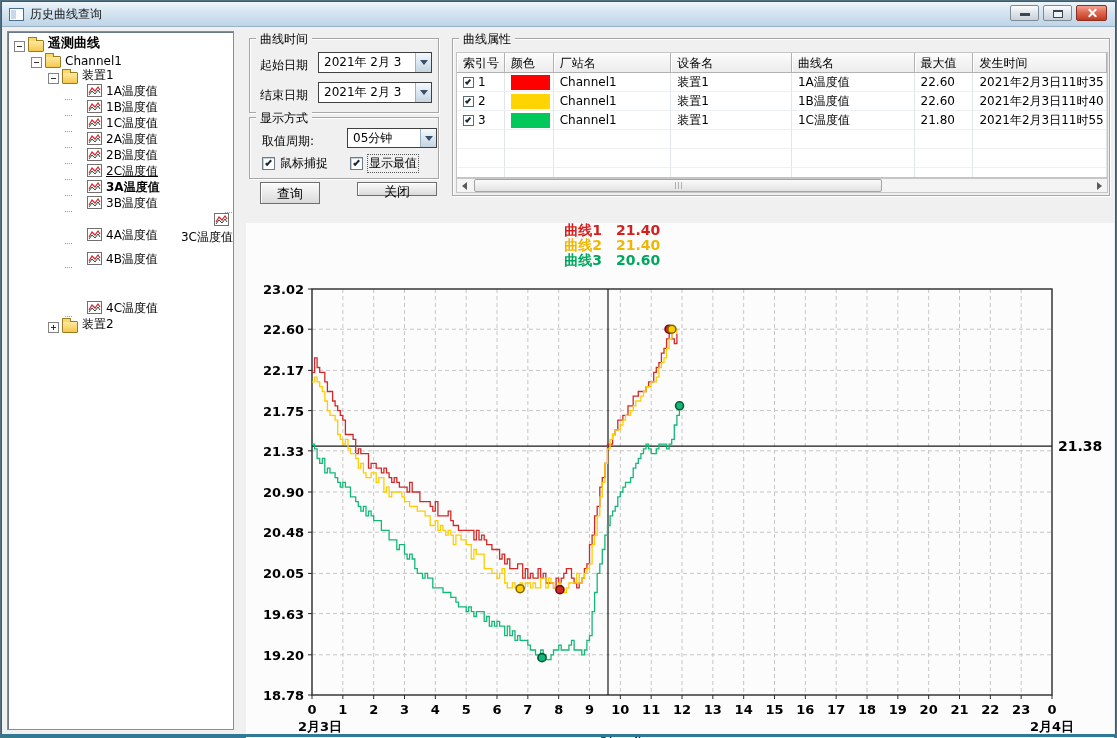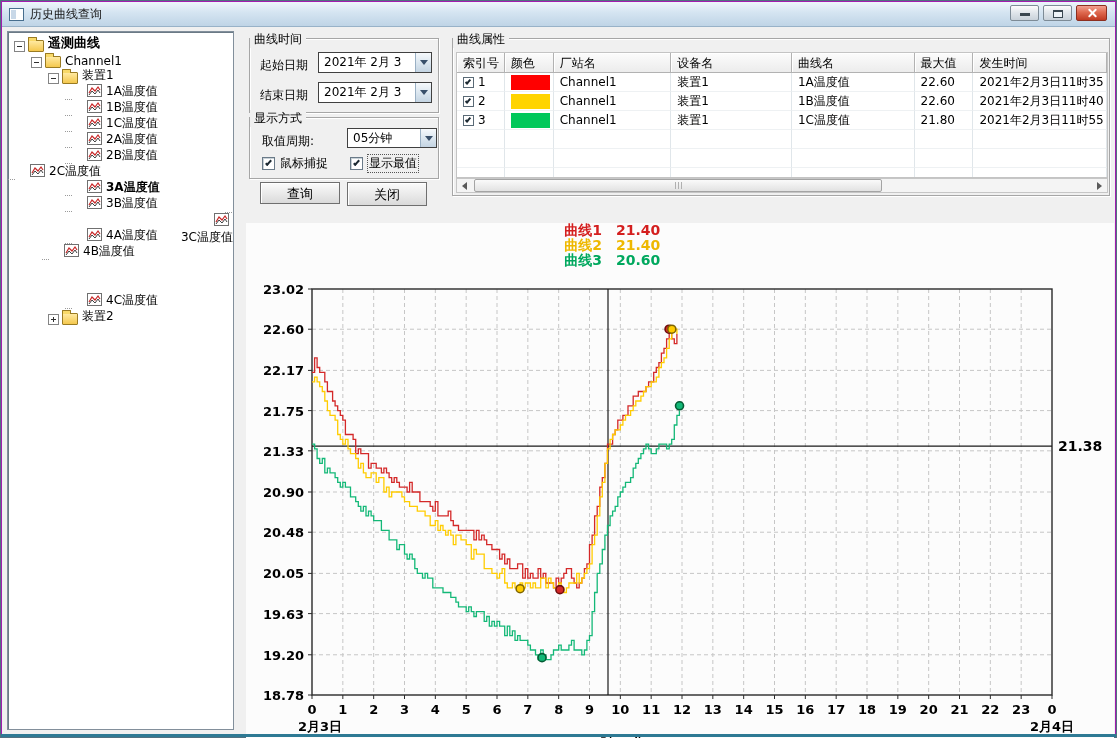--- a/index.html
+++ b/index.html
@@ -42,21 +42,21 @@
   .ifolder::before { content:""; position:absolute; left:-1px; top:-4px; width:7px; height:3px;
                      background:#f8d969; border:1px solid #9a7b22; border-bottom:none; border-radius:1px 1px 0 0; }
   .icurve { flex:none; margin-right:4px; }
   .tlabel { font-size:12px; }
   .tlabel.bold { font-weight:bold; font-size:13px; }
 
   
   .main { position:absolute; left:236px; top:0; right:2px; bottom:0; background:#f0f0f0; }
 
   .grp { position:absolute; border:1px solid #a6a6a6; box-shadow:inset 1px 1px 0 #fff, 1px 1px 0 #fff; }
-  .grp-label { position:absolute; top:-8px; left:0; background:#f0f0f0; padding:0 4px; font-size:12px; }
+  .grp-label { position:absolute; top:-8px; left:6px; background:#f0f0f0; padding:0 4px; font-size:12px; }
 
   .frow { position:absolute; font-size:12px; }
   .combo { position:absolute; background:#fff; border:1px solid #404040; display:flex; align-items:center; cursor:pointer; }
   .combo-text { flex:1; padding-left:5px; font-size:12px; white-space:nowrap; overflow:hidden; }
   .combo-btn { width:16px; align-self:stretch; border-left:1px solid #9ab0c4;
                background:linear-gradient(#f6f9fc,#dce7f0 50%,#c4d4e2); display:flex; align-items:center; justify-content:center; }
   .tri-down { width:0; height:0; border-left:4px solid transparent; border-right:4px solid transparent; border-top:5px solid #39506b; }
 
   .chk { position:absolute; display:flex; align-items:center; gap:5px; cursor:pointer; font-size:12px; }
   .chkbox { width:13px; height:13px; background:#fff; border:1px solid #6a7a88; box-shadow:inset 1px 1px 0 #c9d2d8; position:relative; flex:none; }
@@ -171,21 +171,21 @@
         <div class="trow" style="padding-left: 57px;">
           <span class="stub"></span>
           <span class="espace"></span>
           <span class="icurve"><svg width="15" height="13">
               <rect x="0.5" y="0.5" width="14" height="12" fill="#fff" stroke="#707070"></rect>
               <polyline points="2,9 5,4 8,7 11,3 13,6" fill="none" stroke="#c82828" stroke-width="1.2"></polyline>
               <polyline points="2,11 5,7 8,10 11,6 13,9" fill="none" stroke="#404040" stroke-width="1"></polyline>
             </svg></span>
           <span class="tlabel">2B温度值</span>
         </div>
-        <div class="trow" style="">
+        <div class="trow" style="padding-left: 57px; text-decoration: underline;">
           <span class="stub"></span>
           <span class="espace"></span>
           <span class="icurve"><svg width="15" height="13">
               <rect x="0.5" y="0.5" width="14" height="12" fill="#fff" stroke="#707070"></rect>
               <polyline points="2,9 5,4 8,7 11,3 13,6" fill="none" stroke="#c82828" stroke-width="1.2"></polyline>
               <polyline points="2,11 5,7 8,10 11,6 13,9" fill="none" stroke="#404040" stroke-width="1"></polyline>
             </svg></span>
           <span class="tlabel">2C温度值</span>
         </div>
         <div class="trow" style="padding-left: 57px; font-weight: bold;">
@@ -221,21 +221,21 @@
         <div class="trow" style="padding-left: 57px;">
           <span class="stub"></span>
           <span class="espace"></span>
           <span class="icurve"><svg width="15" height="13">
               <rect x="0.5" y="0.5" width="14" height="12" fill="#fff" stroke="#707070"></rect>
               <polyline points="2,9 5,4 8,7 11,3 13,6" fill="none" stroke="#c82828" stroke-width="1.2"></polyline>
               <polyline points="2,11 5,7 8,10 11,6 13,9" fill="none" stroke="#404040" stroke-width="1"></polyline>
             </svg></span>
           <span class="tlabel">4A温度值</span>
         </div>
-        <div class="trow" style="padding-left: 34px;">
+        <div class="trow" style="padding-left: 57px; margin-top: 8px;">
           <span class="stub"></span>
           <span class="espace"></span>
           <span class="icurve"><svg width="15" height="13">
               <rect x="0.5" y="0.5" width="14" height="12" fill="#fff" stroke="#707070"></rect>
               <polyline points="2,9 5,4 8,7 11,3 13,6" fill="none" stroke="#c82828" stroke-width="1.2"></polyline>
               <polyline points="2,11 5,7 8,10 11,6 13,9" fill="none" stroke="#404040" stroke-width="1"></polyline>
             </svg></span>
           <span class="tlabel">4B温度值</span>
         </div>
         <div class="trow" style="padding-left: 57px; margin-top: 33px;">
@@ -291,22 +291,22 @@
           <span>鼠标捕捉</span>
         </label>
         <label class="chk" style="left:100px;top:37px;">
           <span class="chkbox">
               <span class="tick"></span>
             </span>
           <span class="focusbox">显示最值</span>
         </label>
       </div>
 
-      <button class="pbtn" style="left:22px;top:155px;width:80px;height:22px;">查询</button>
-      <button class="pbtn" style="left:109px;top:155px;width:80px;height:24px;">关闭</button>
+      <button class="pbtn" style="left:22px;top:155px;width:60px;height:22px;">查询</button>
+      <button class="pbtn" style="left:119px;top:155px;width:80px;height:14px;font-family:Liberation Mono, monospace;">关闭</button>
 
       <div class="grp" style="left:214px;top:11px;width:658px;height:158px;">
         <span class="grp-label">曲线属性</span>
         <div class="attr-table" id="attr-table">
             <div class="hrow">
               <div class="hcell" style="width: 48px;">索引号</div>
               <div class="hcell" style="width: 49px;">颜色</div>
               <div class="hcell" style="width: 118px;">厂站名</div>
               <div class="hcell" style="width: 121px;">设备名</div>
               <div class="hcell" style="width: 123px;">曲线名</div>

